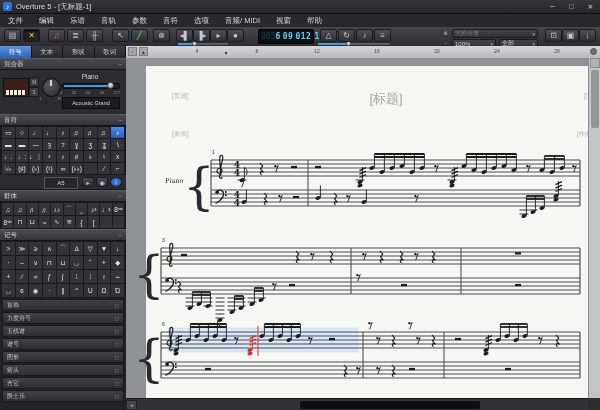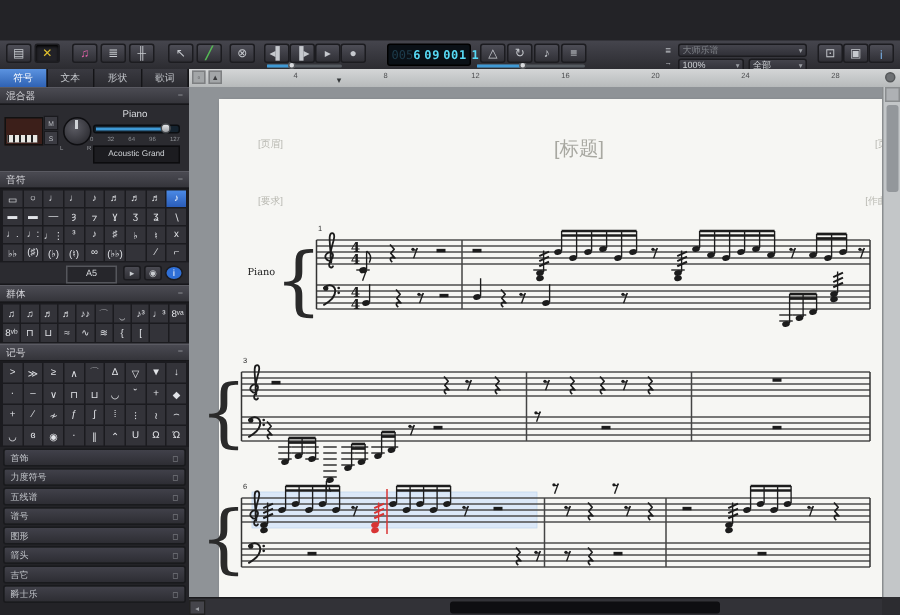--- a/index.html
+++ b/index.html
@@ -110,28 +110,49 @@
   #hsb .btn{position:absolute;left:0;top:1px;width:11px;height:10px;background:#45454b;border:1px solid #222;
     color:#9da0a5;font-size:5px;display:flex;align-items:center;justify-content:center;box-sizing:border-box;}
   #hsb .thumb{position:absolute;left:174px;top:2px;width:180px;height:8px;background:#0e0e11;border-radius:2px;}
   #sb-corner{left:588px;top:398px;width:12px;height:12px;background:#2c2c30;}
 </style>
 </head>
 <body>
 
 <div id="app">
 
-
+  <div id="titlebar" class="abs">
+    <div id="app-icon">♪</div>
+    <span>Overture 5 - [无标题-1]</span>
+    <div id="win-controls">
+      <div class="win-btn">─</div>
+      <div class="win-btn">□</div>
+      <div class="win-btn">✕</div>
+    </div>
+  </div>
+
+  <div id="menubar" class="abs">
+      <div class="menu-item">文件</div>
+      <div class="menu-item">编辑</div>
+      <div class="menu-item">乐谱</div>
+      <div class="menu-item">音轨</div>
+      <div class="menu-item">参数</div>
+      <div class="menu-item">音符</div>
+      <div class="menu-item">选项</div>
+      <div class="menu-item">音频/ MIDI</div>
+      <div class="menu-item">视窗</div>
+      <div class="menu-item">帮助</div>
+    </div>
 
   <div id="toolbar" class="abs">
     <div id="lcd">
       <span class="dim">005</span>
       <span class="lit">6</span>
       <span class="lit" style="margin-left:2px">09</span>
-      <span class="lit" style="margin-left:2px">001</span>
+      <span class="lit" style="margin-left:2px">012</span>
       <span class="lit" style="margin-left:3px">1</span>
       <span class="sub">
         <div>4/4</div>
           <div>0%</div>
       </span>
     </div>
     <div class="mini-slider" style="left:178px;top:16px;width:50px">
       <div class="fill" style="width:16px"></div>
         <div class="thumb" style="left:14px"></div>
     </div>

